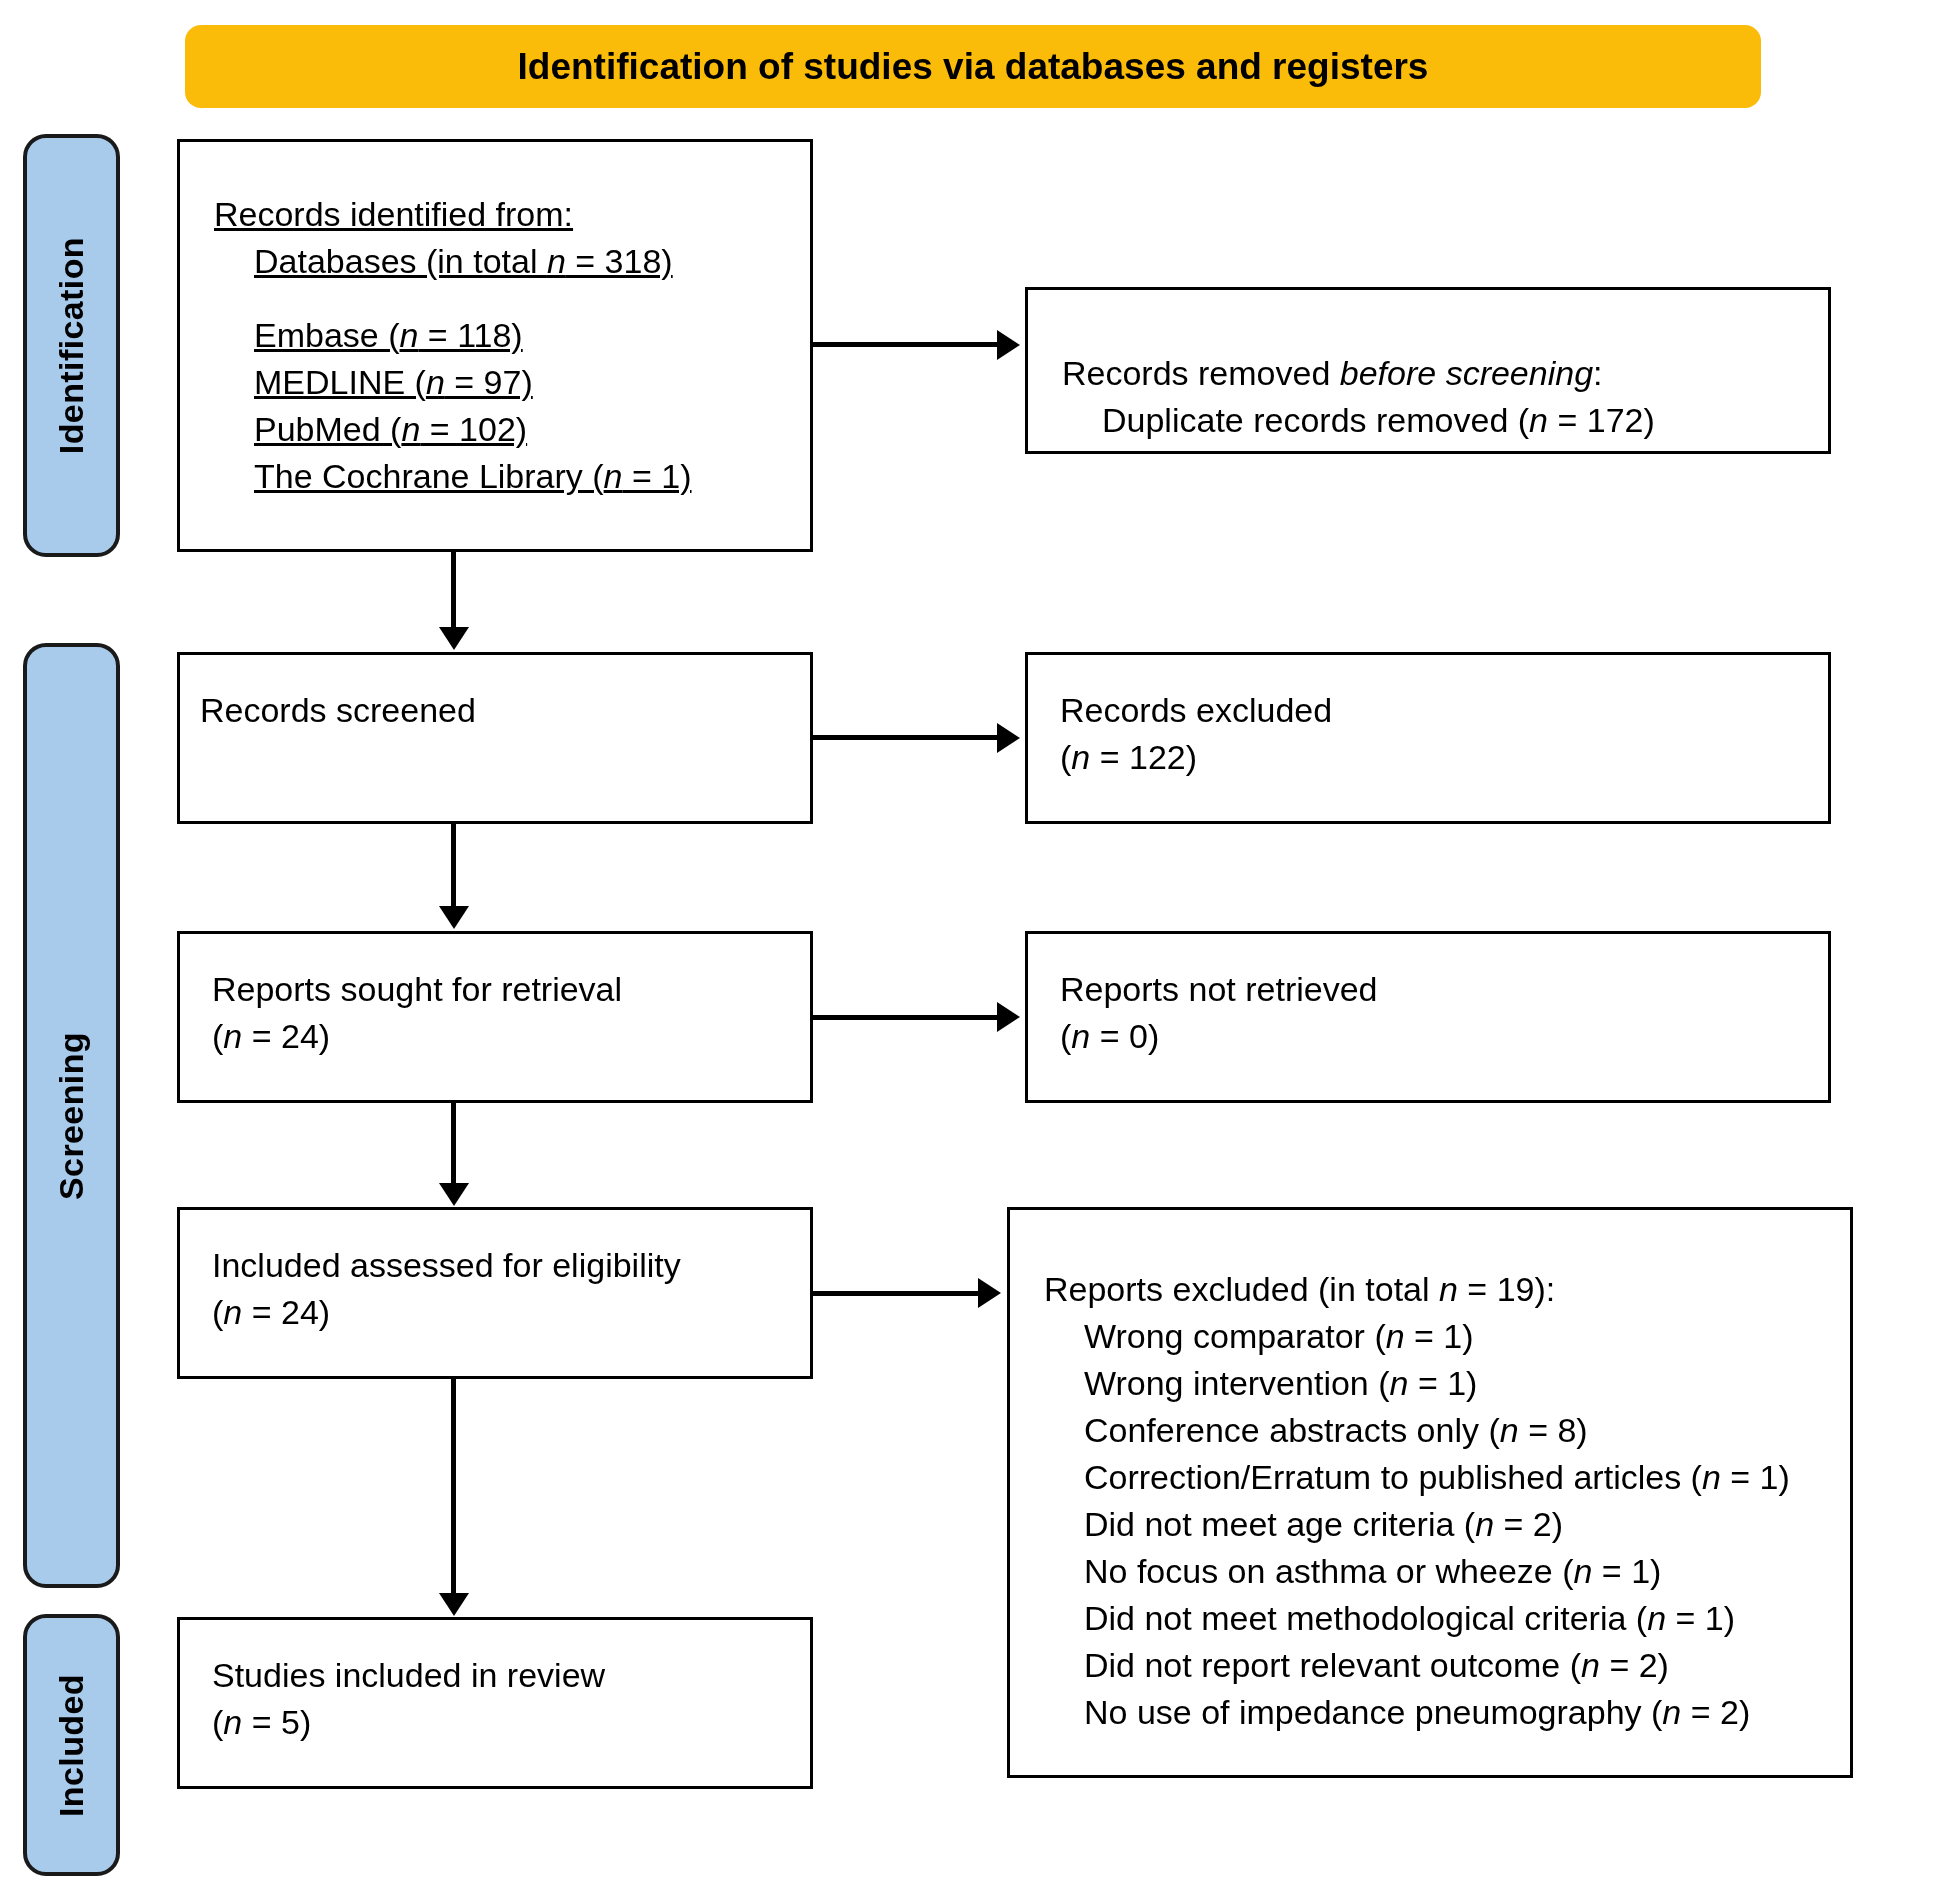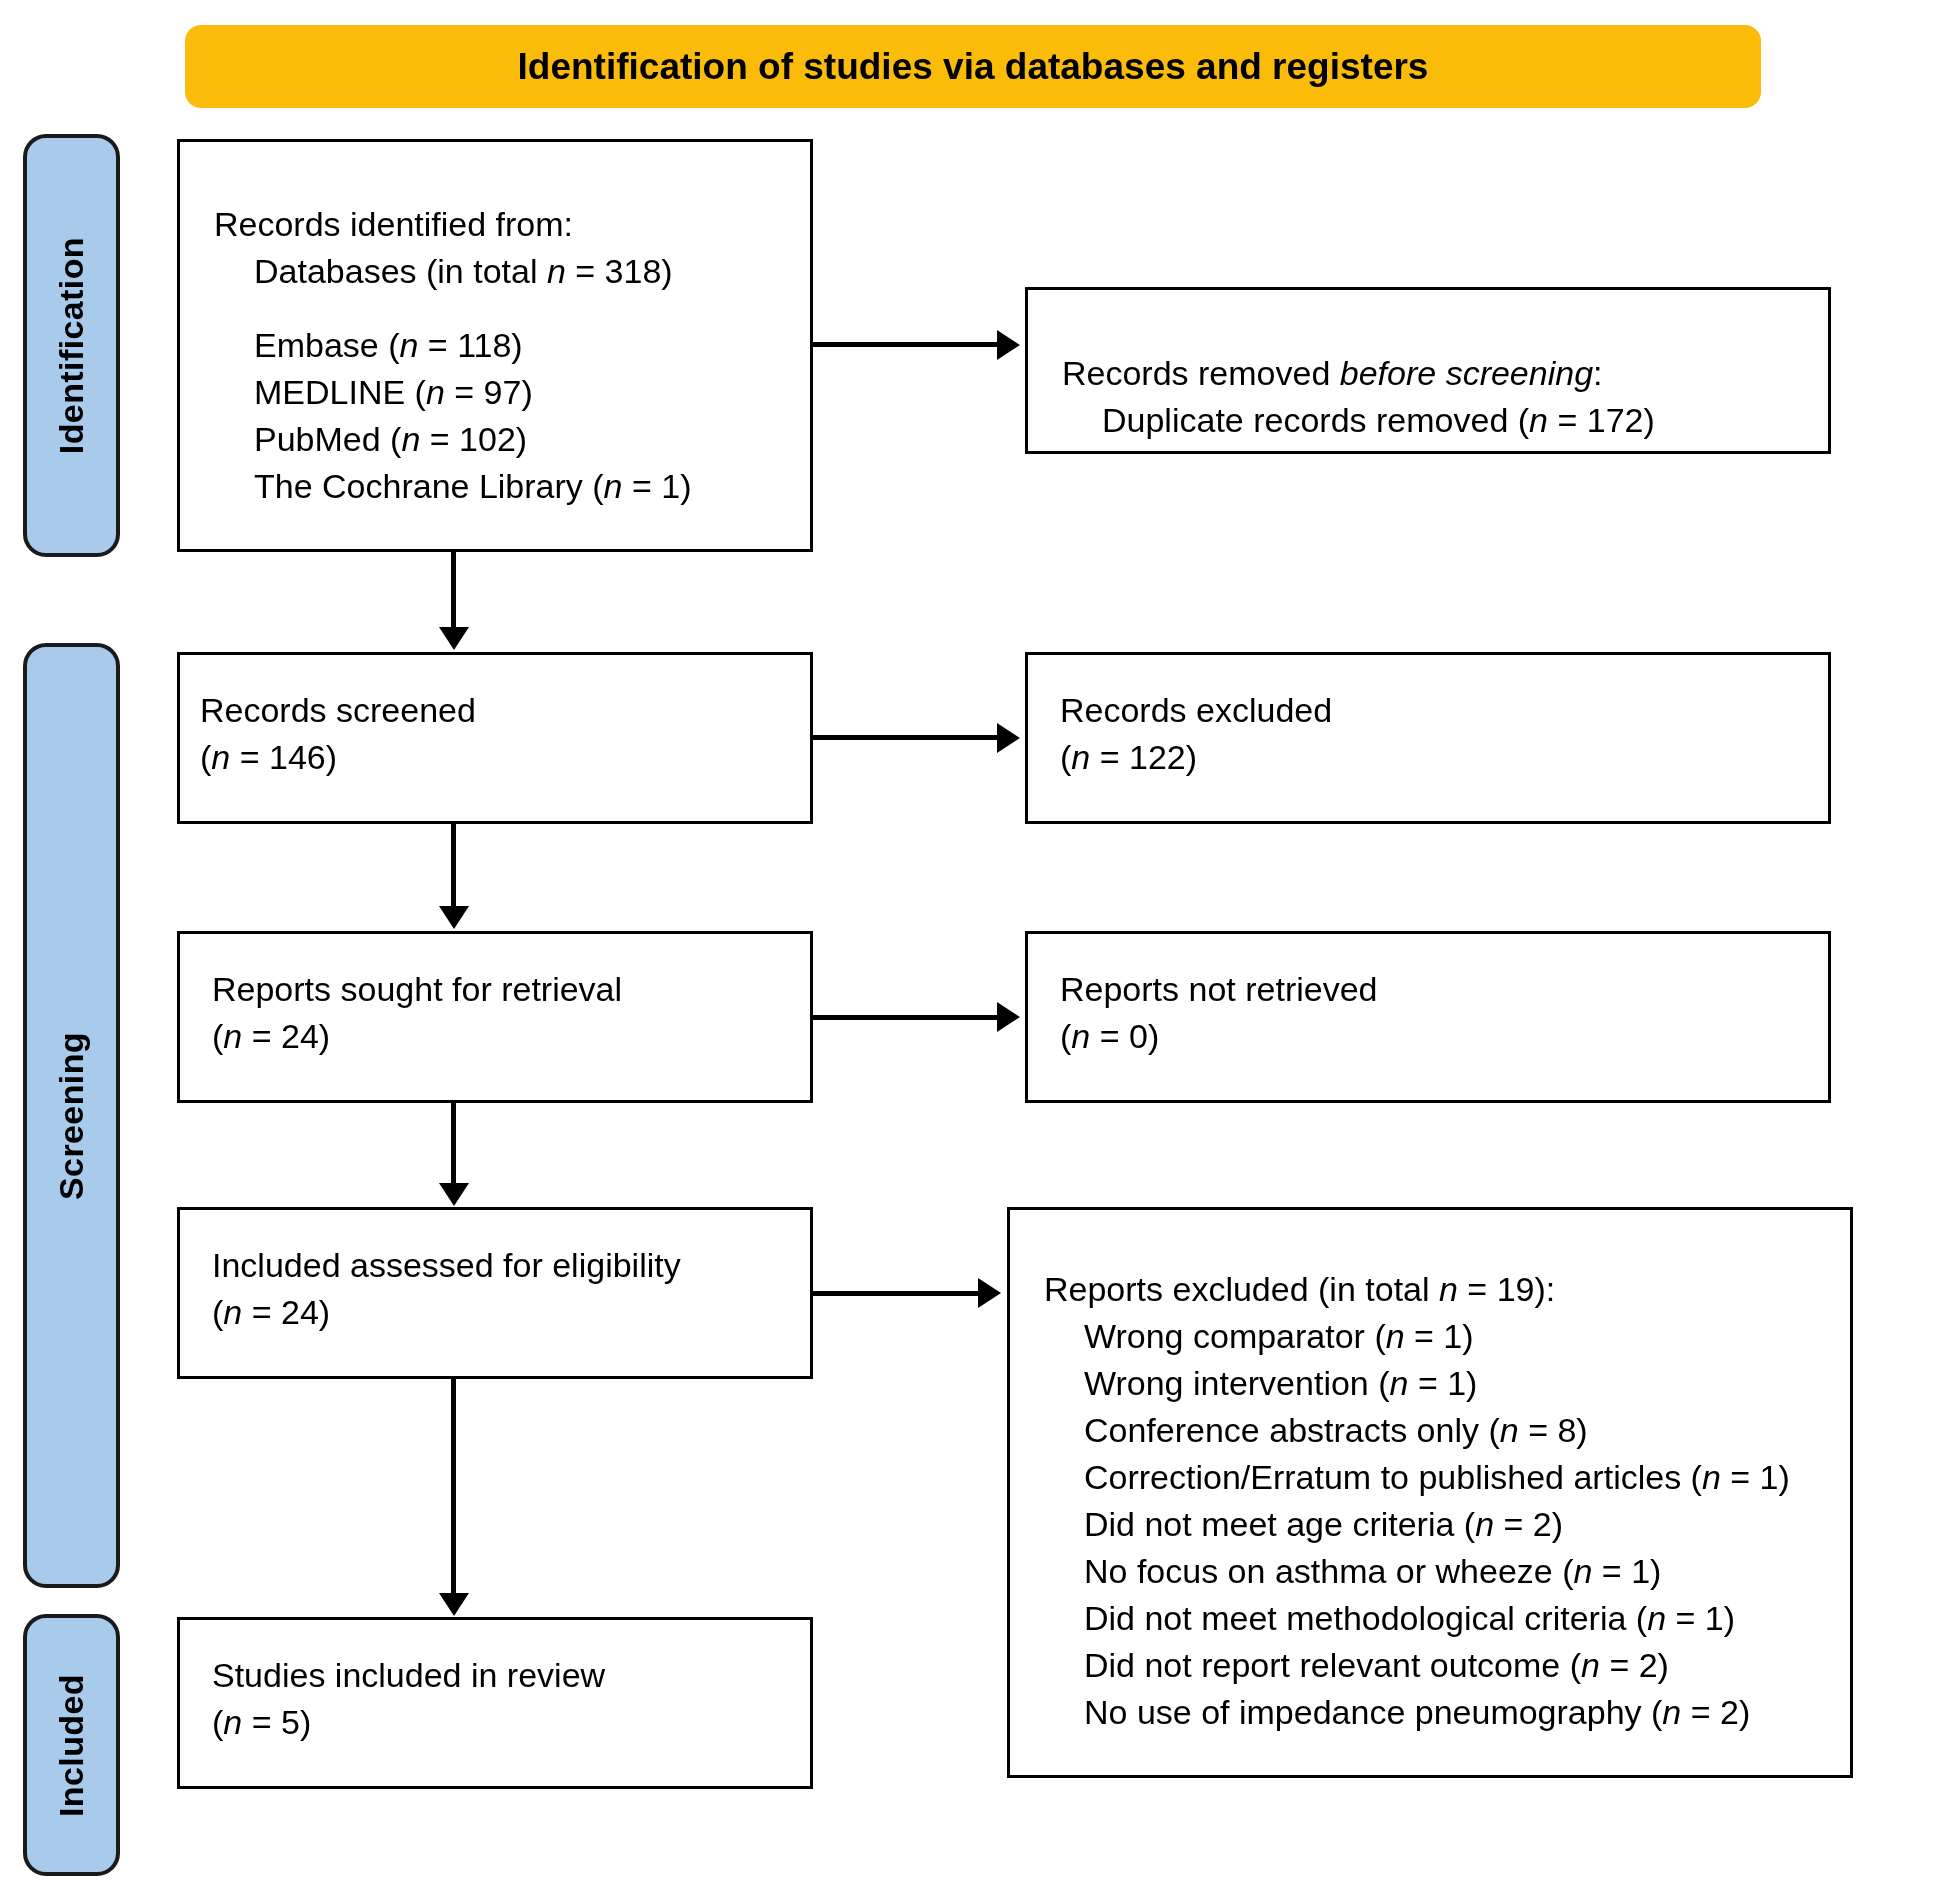--- a/index.html
+++ b/index.html
@@ -114,21 +114,21 @@
 
   <div class="phase-pill" style="left: 23px; top: 643px; width: 97px; height: 945px; background: rgb(168, 203, 236);">
     <span class="phase-label">Screening</span>
   </div>
 
   <div class="phase-pill" style="left: 23px; top: 1614px; width: 97px; height: 262px; background: rgb(168, 203, 236);">
     <span class="phase-label">Included</span>
   </div>
 
   <div class="flow-box" style="left:177px; top:139px; width:636px; height:413px;">
-    <div class="box-inner" style="top:59px;">
+    <div class="box-inner" style="top:49px;text-decoration:underline;">
       <div class="box-line">Records identified from:</div>
       <div class="box-line indent">Databases (in total <i>n</i> = 318)</div>
       <div class="box-line spacer"></div>
       <div class="box-line indent">Embase (<i>n</i> = 118)</div>
       <div class="box-line indent">MEDLINE (<i>n</i> = 97)</div>
       <div class="box-line indent">PubMed (<i>n</i> = 102)</div>
       <div class="box-line indent">The Cochrane Library (<i>n</i> = 1)</div>
     </div>
   </div>
 
@@ -141,21 +141,20 @@
 
   <div class="conn" style="left:813px; top:342px; width:189px; height:5.4px;"></div>
   <div class="arrow-head-right" style="left:997px; top:330px;"></div>
 
   <div class="conn" style="left:451px; top:552px; width:5.4px; height:81px;"></div>
   <div class="arrow-head-down" style="left:439px; top:627px;"></div>
 
   <div class="flow-box" style="left:177px; top:652px; width:636px; height:172px;">
     <div class="box-inner" style="top:32px; left:20px;">
       <div class="box-line">Records screened</div>
-      <div class="box-line">(<i>n</i> = 146)</div>
     </div>
   </div>
 
   <div class="flow-box" style="left:1025px; top:652px; width:806px; height:172px;">
     <div class="box-inner" style="top:32px; left:32px;">
       <div class="box-line">Records excluded</div>
       <div class="box-line">(<i>n</i> = 122)</div>
     </div>
   </div>
 

